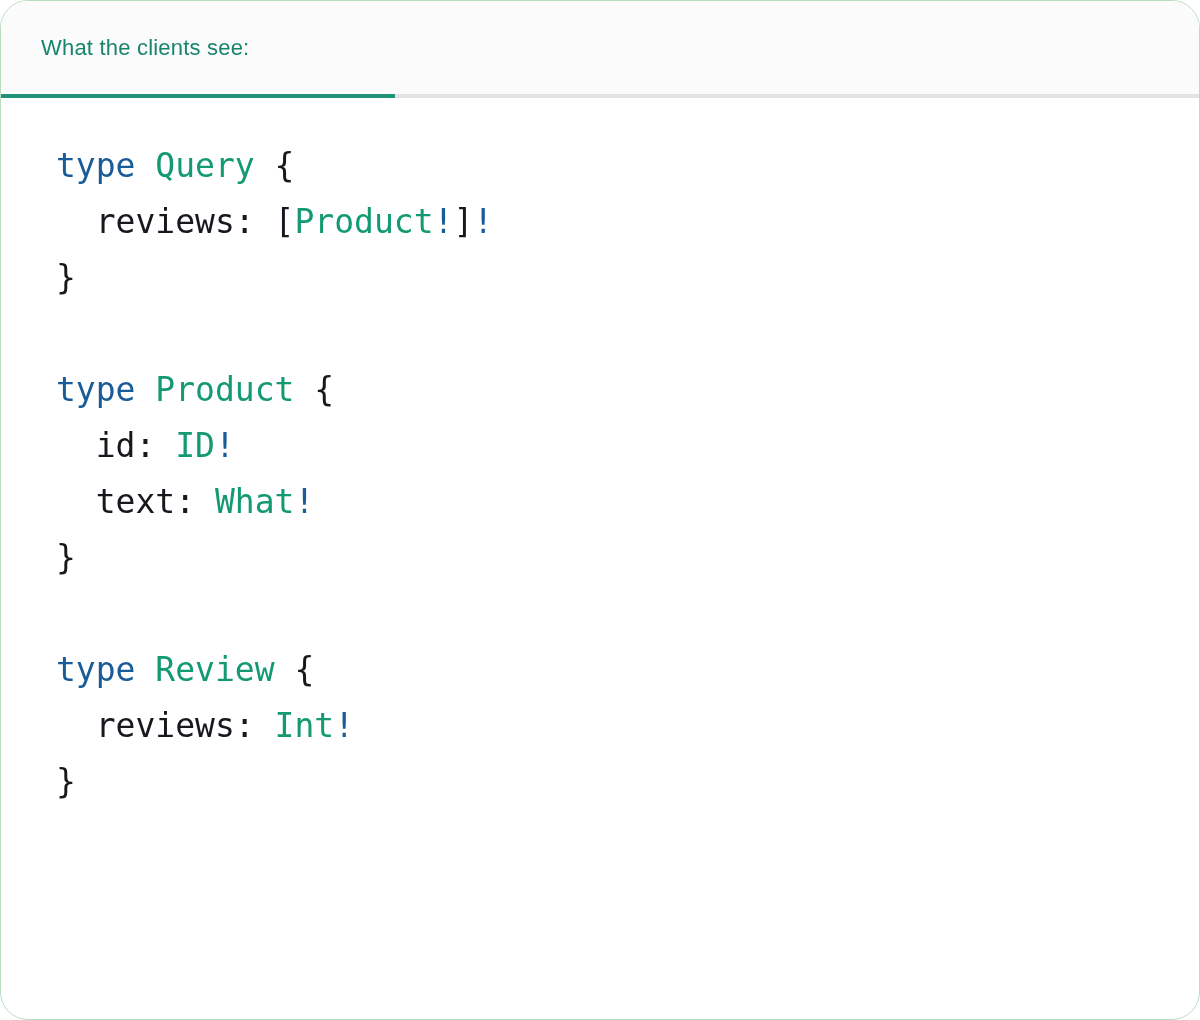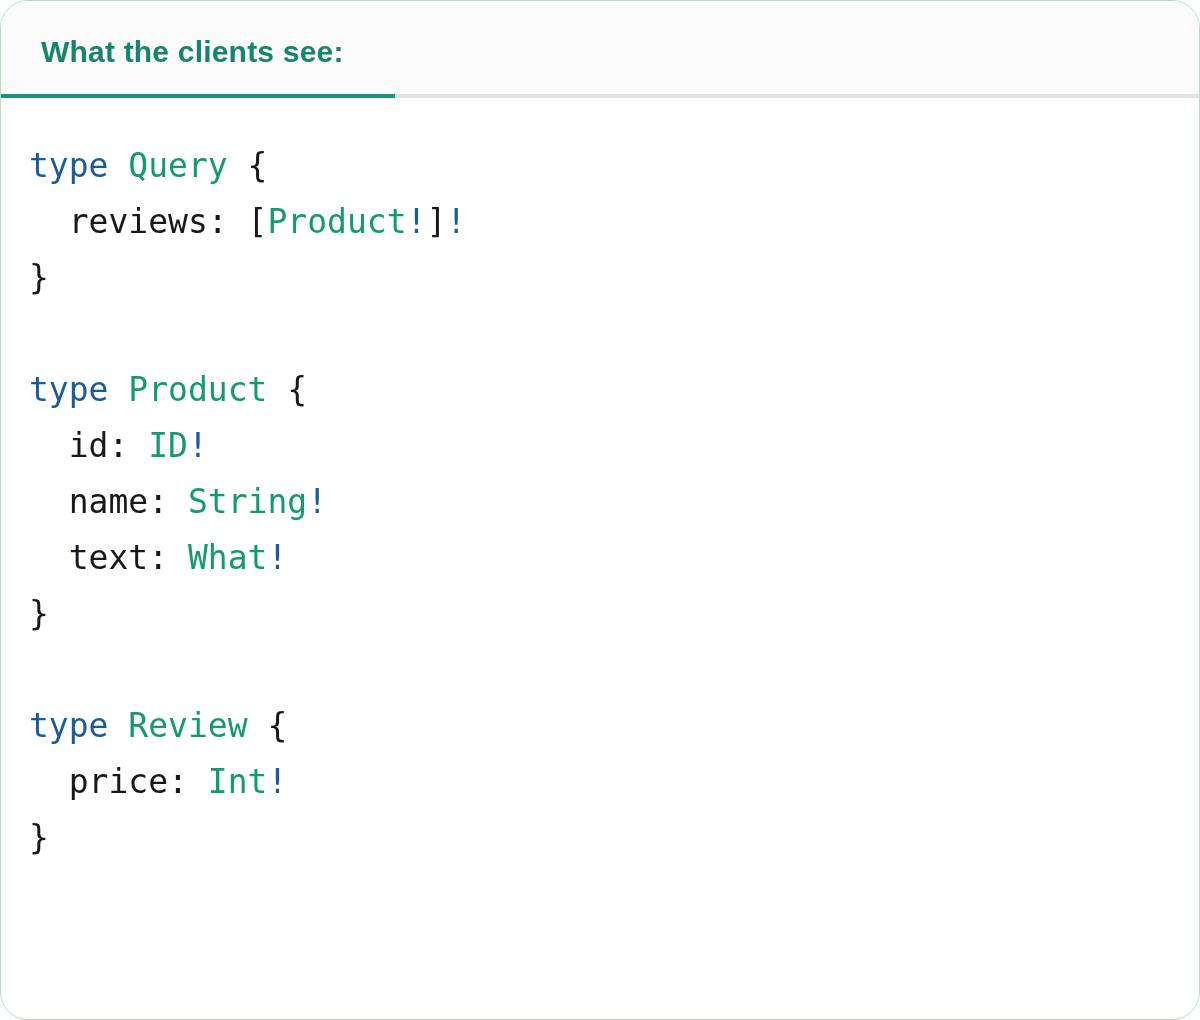--- a/index.html
+++ b/index.html
@@ -20,41 +20,41 @@
     overflow: hidden;
     position: relative;
   }
   .card-header {
     box-sizing: border-box;
     height: 93px;
     background: var(--header-bg, #fbfbfb);
     padding: 34px 0 0 40px;
   }
   .panel-title {
-    font-size: 30px;
-    font-weight: 700;
+    font-size: 22px;
+    font-weight: 400;
     letter-spacing: 0.2px;
     color: var(--title, #17856c);
   }
   .divider-row {
     position: relative;
     width: 100%;
     height: 4px;
     background: var(--divider, #e3e3e3);
   }
   .active-tab-underline {
     position: absolute;
     left: 0;
     top: 0;
     width: 394px;
     height: 4px;
     background: var(--accent-underline, #1f9377);
   }
   .code-block {
-    padding: 40px 40px 0 28px;
+    padding: 40px 40px 0 55px;
     font-family: "DejaVu Sans Mono", "Liberation Mono", monospace;
     font-size: 33px;
     line-height: 56px;
   }
   .code-line {
     white-space: pre;
     height: 56px;
   }
   .tok-k { color: var(--keyword, #1a5c99); }
   .tok-t { color: var(--type-name, #149a72); }
@@ -71,21 +71,20 @@
   <div class="divider-row">
     <div class="active-tab-underline"></div>
   </div>
   <div class="code-block">
       <div class="code-line"><span class="tok-k">type</span><span class="tok-p"> </span><span class="tok-t">Query</span><span class="tok-p"> {</span></div>
       <div class="code-line"><span class="tok-p">  reviews: [</span><span class="tok-t">Product</span><span class="tok-b">!</span><span class="tok-p">]</span><span class="tok-b">!</span></div>
       <div class="code-line"><span class="tok-p">}</span></div>
       <div class="code-line"> </div>
       <div class="code-line"><span class="tok-k">type</span><span class="tok-p"> </span><span class="tok-t">Product</span><span class="tok-p"> {</span></div>
       <div class="code-line"><span class="tok-p">  id: </span><span class="tok-t">ID</span><span class="tok-b">!</span></div>
-      <div class="code-line"><span class="tok-p">  name: </span><span class="tok-t">String</span><span class="tok-b">!</span></div>
       <div class="code-line"><span class="tok-p">  text: </span><span class="tok-t">What</span><span class="tok-b">!</span></div>
       <div class="code-line"><span class="tok-p">}</span></div>
       <div class="code-line"> </div>
       <div class="code-line"><span class="tok-k">type</span><span class="tok-p"> </span><span class="tok-t">Review</span><span class="tok-p"> {</span></div>
-      <div class="code-line"><span class="tok-p">  price: </span><span class="tok-t">Int</span><span class="tok-b">!</span></div>
+      <div class="code-line"><span class="tok-p">  reviews: </span><span class="tok-t">Int</span><span class="tok-b">!</span></div>
       <div class="code-line"><span class="tok-p">}</span></div>
     </div>
 </div>
 
 </body></html>

